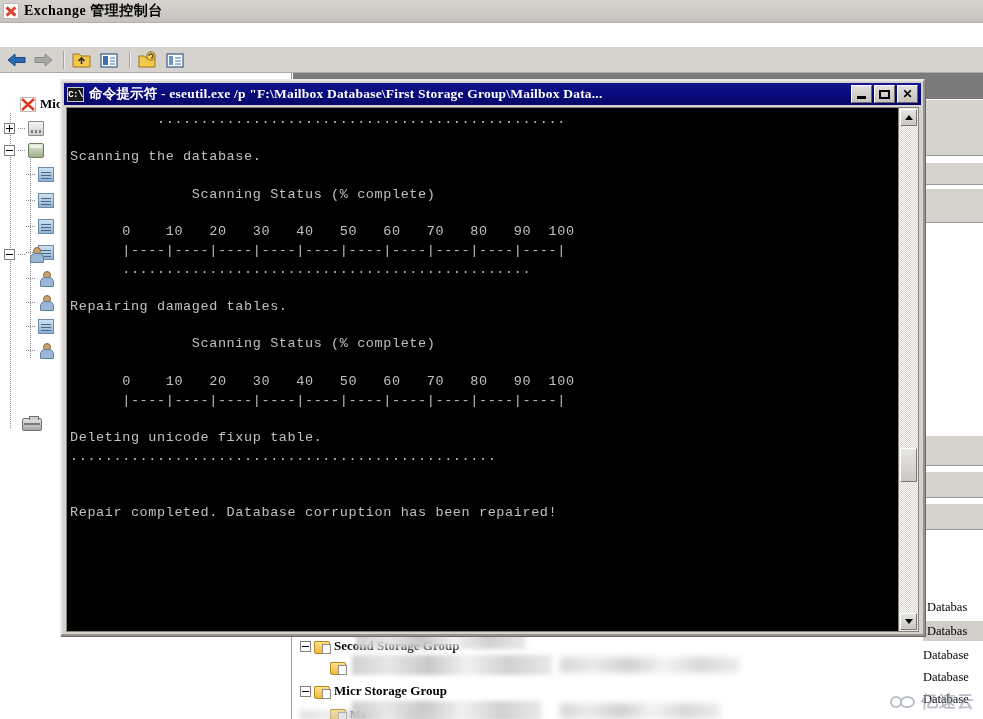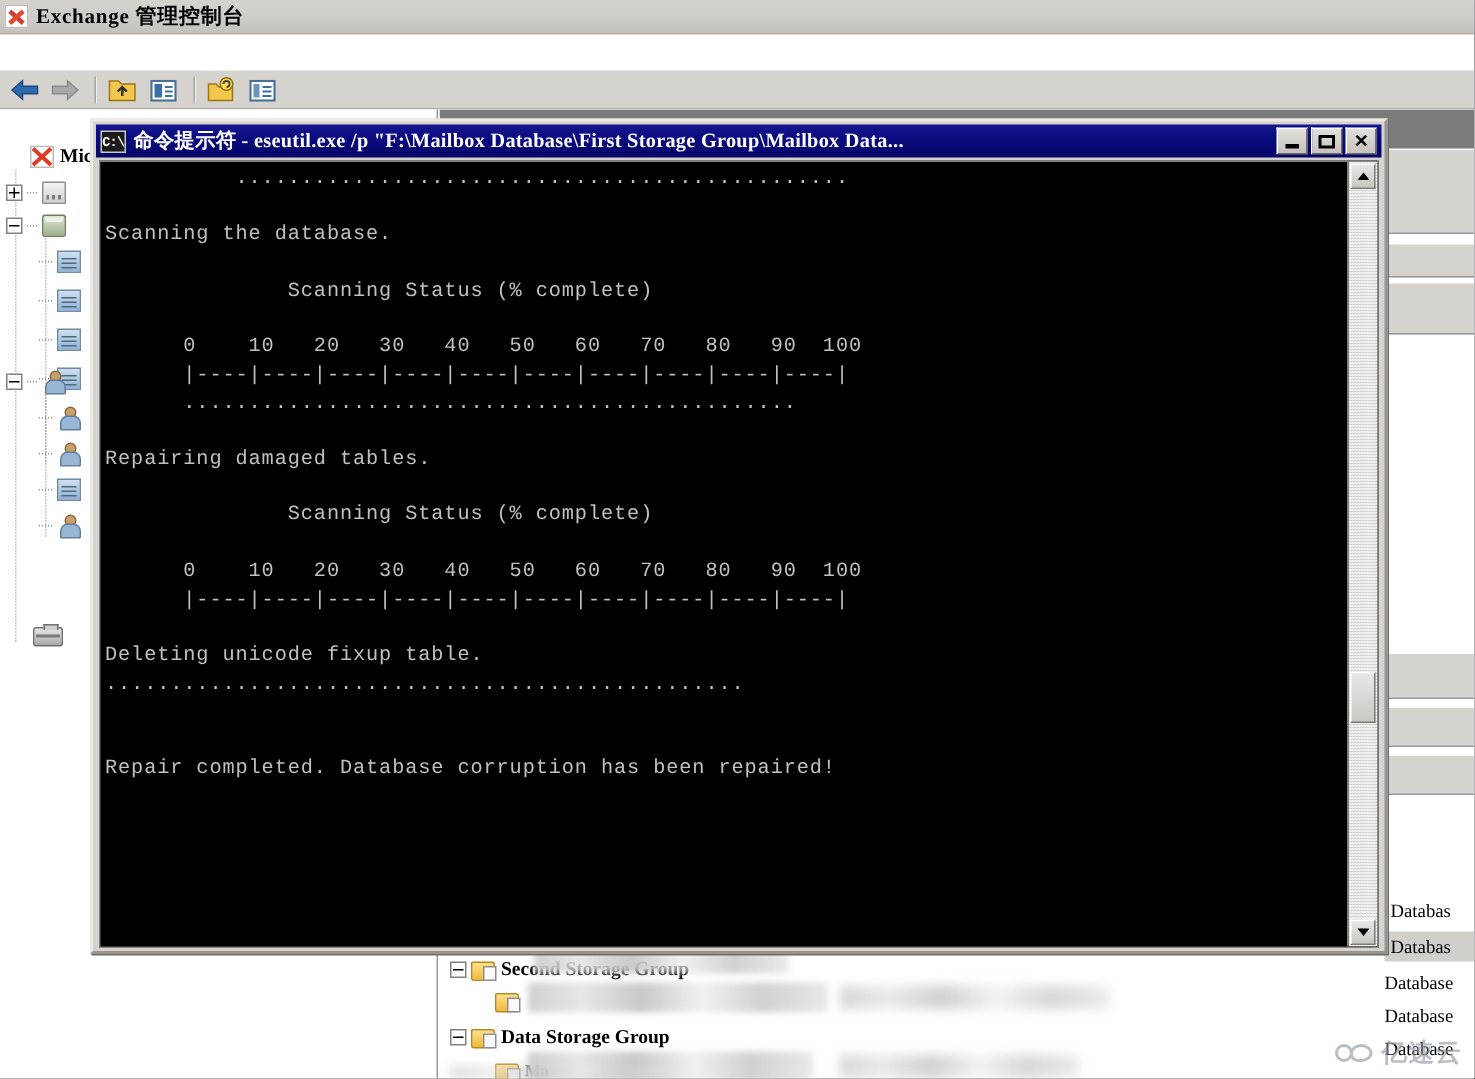--- a/index.html
+++ b/index.html
@@ -697,21 +697,21 @@
 
     <div class="tree-row" style="left:330px; top:585px;">
       <div class="ico ico-folder"></div>
     </div>
     <div class="blur-bar" style="left:352px; top:582px; width:200px; height:20px;"></div>
     <div class="blur-bar soft" style="left:560px; top:584px; width:180px; height:16px;"></div>
 
     <div class="tree-row" style="left:300px; top:609px;">
       <div class="expander"></div>
       <div class="ico ico-folder"></div>
-      <span>Data Storage Group</span>
+      <span>Micr Storage Group</span>
     </div>
 
     <div class="tree-row" style="left:330px; top:632px;">
       <div class="ico ico-folder"></div>
       <span style="font-size:11px;">Ma</span>
     </div>
     <div class="blur-bar" style="left:352px; top:628px; width:190px; height:20px;"></div>
     <div class="blur-bar soft" style="left:560px; top:630px; width:160px; height:16px;"></div>
     <div class="blur-bar soft" style="left:300px; top:638px; width:150px; height:8px;"></div>
   </div>

